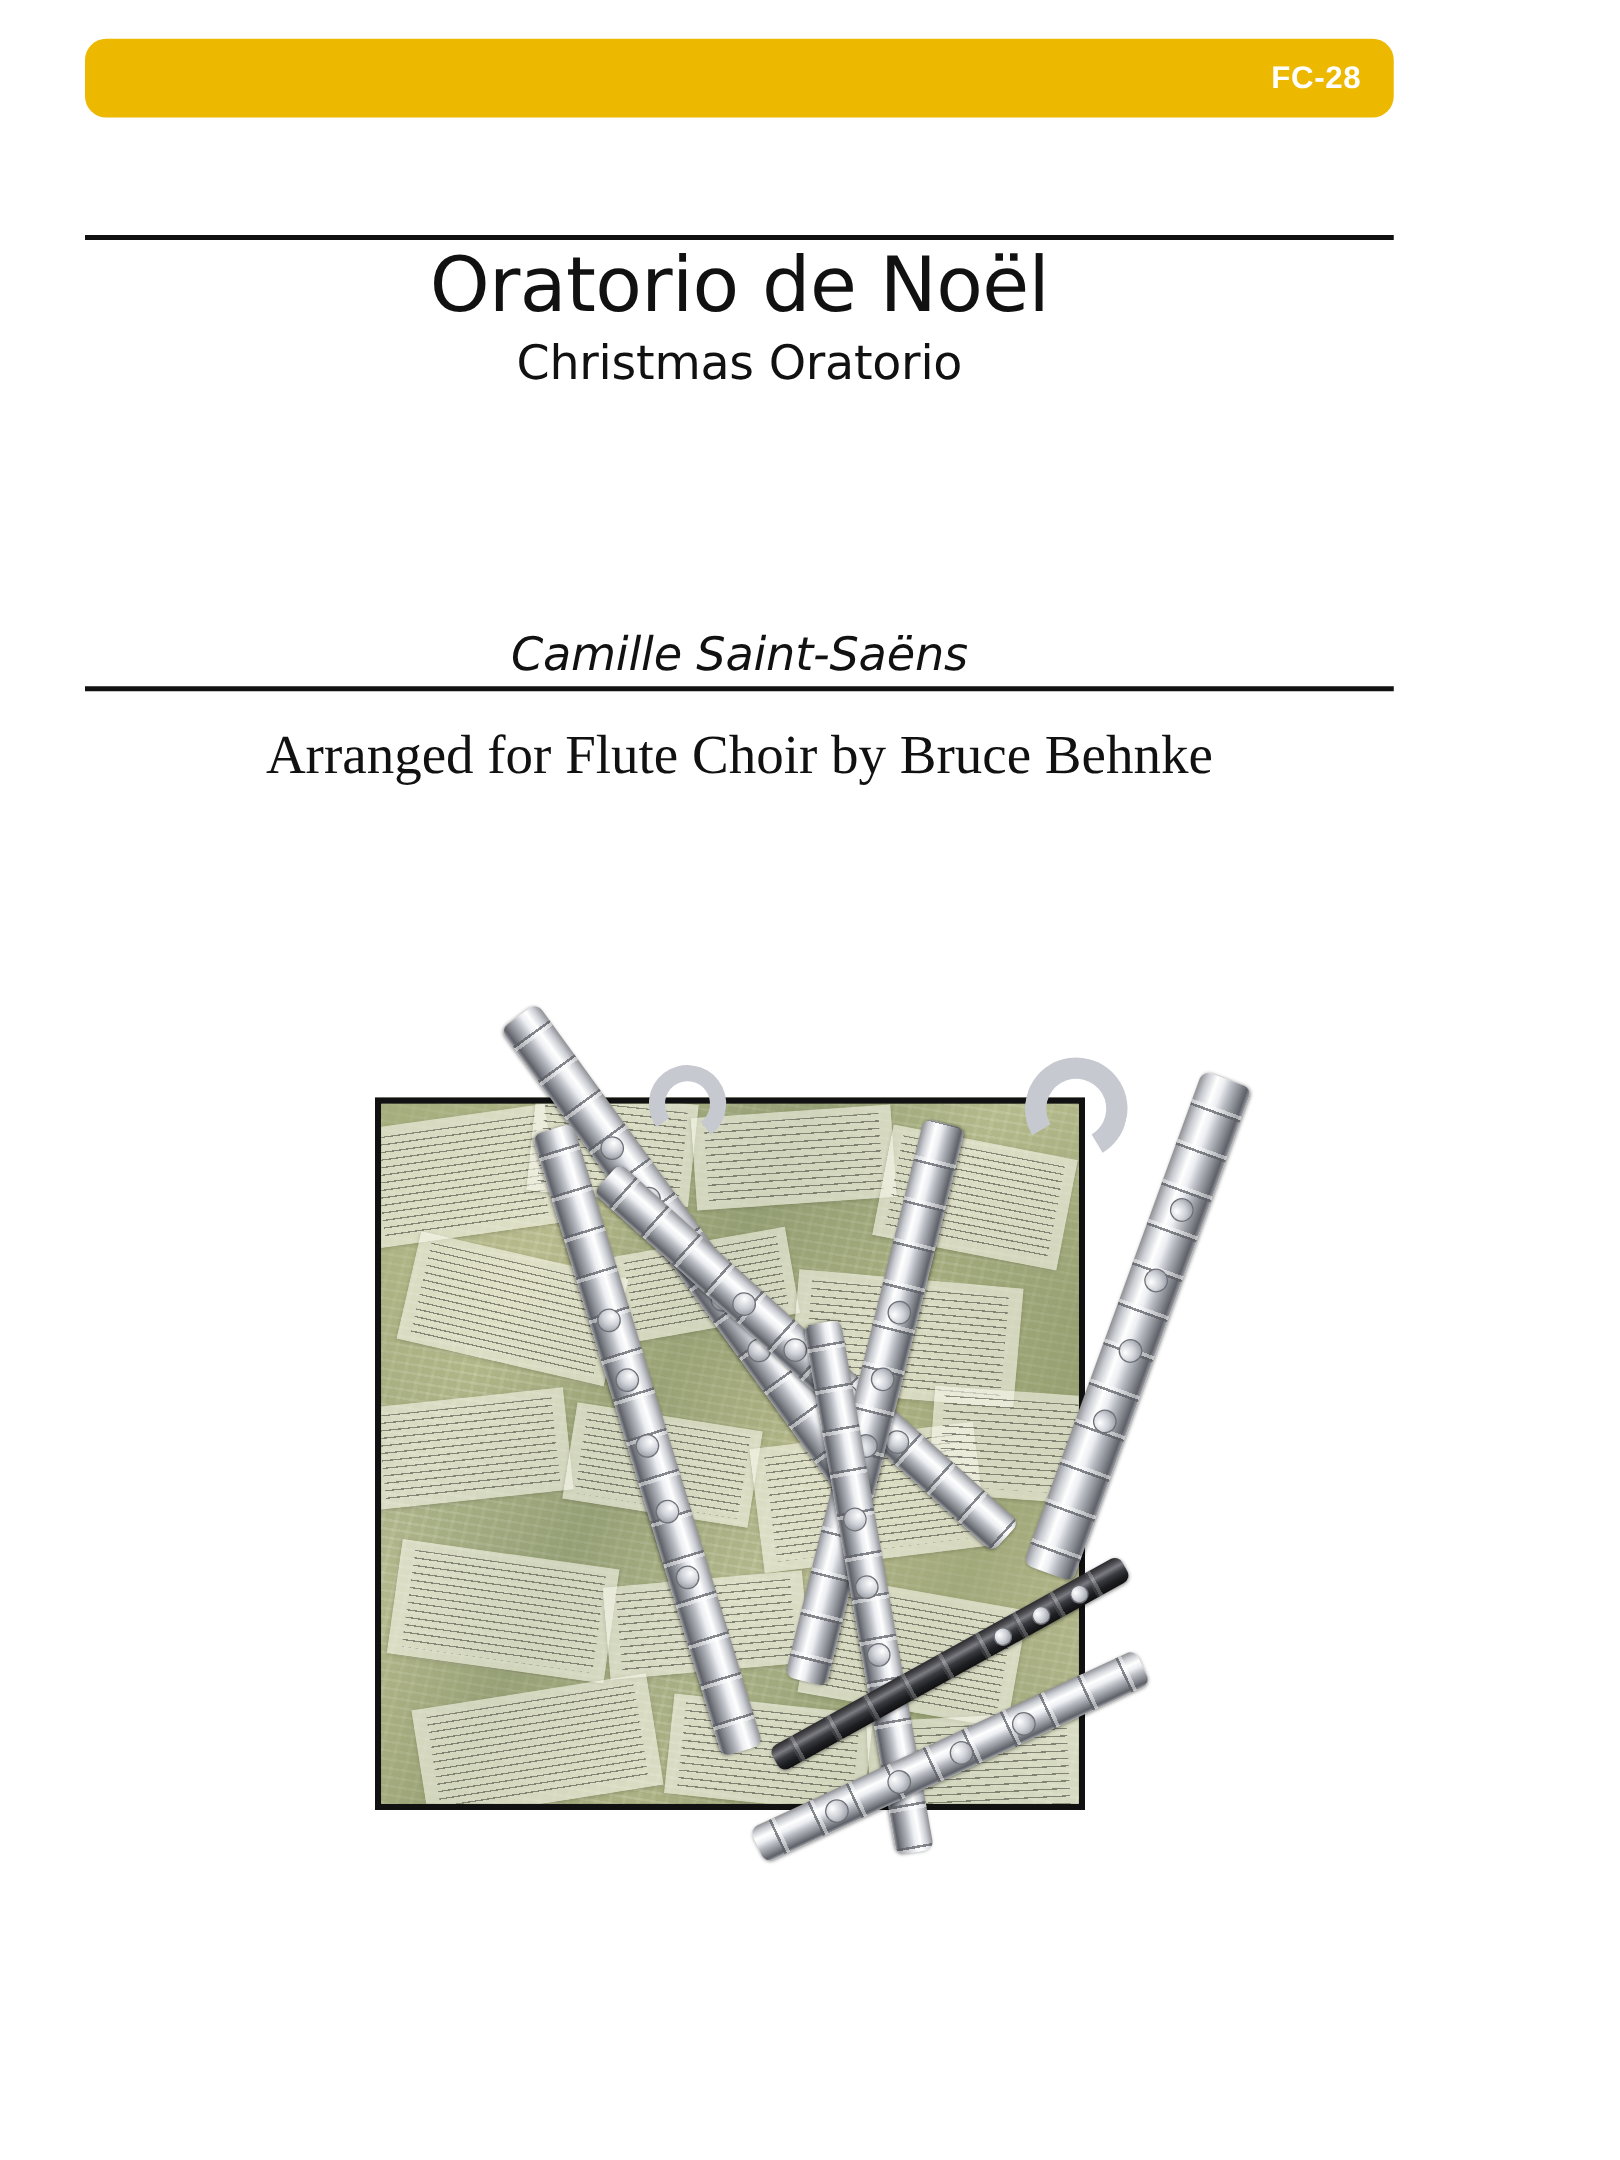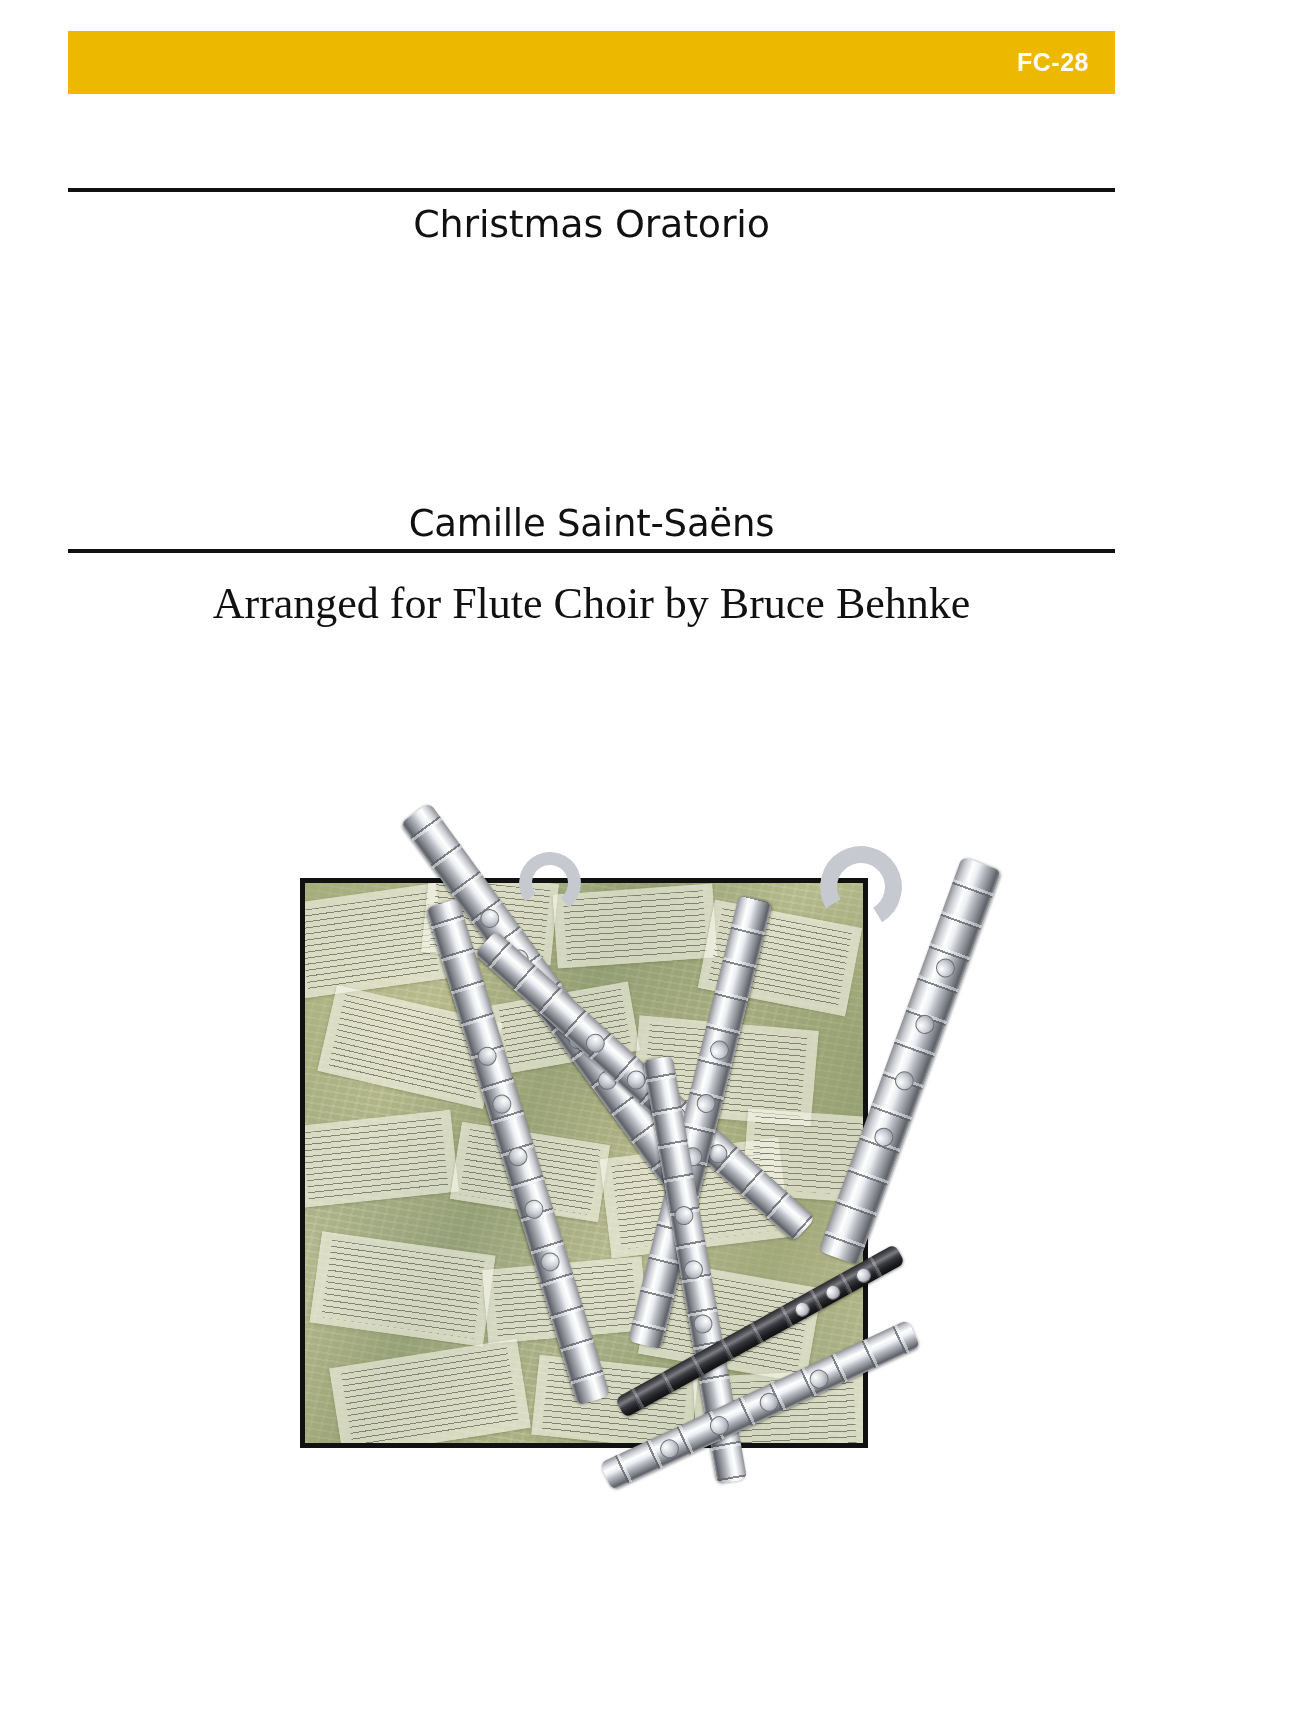--- a/index.html
+++ b/index.html
@@ -21,20 +21,21 @@
     left: 68px;
     top: 31px;
     width: 1047px;
     height: 63px;
     background: #ecb800;
     display: flex;
     align-items: center;
     justify-content: flex-end;
     box-sizing: border-box;
     padding-right: 26px;
+    border-radius: 17px;
   }
   .catalog-code {
     color: #ffffff;
     font-family: "Liberation Sans", sans-serif;
     font-weight: bold;
     font-size: 25px;
     letter-spacing: 0.5px;
   }
 
   
@@ -76,20 +77,21 @@
   .composer {
     position: absolute;
     left: 68px;
     top: 502px;
     width: 1047px;
     text-align: center;
     font-family: "DejaVu Sans", sans-serif;
     font-size: 37px;
     color: #111111;
     letter-spacing: -0.2px;
+    font-style: italic;
   }
 
   .arranger {
     position: absolute;
     left: 68px;
     top: 578px;
     width: 1047px;
     text-align: center;
     font-family: "Liberation Serif", serif;
     font-size: 44px;
@@ -202,20 +204,21 @@
 <body>
 
 <div class="catalog-bar">
   <span class="catalog-code">FC-28</span>
 </div>
 
 <div class="rule rule-top"></div>
 <div class="rule rule-bottom"></div>
 
 <div class="title-block">
+  <div class="main-title">Oratorio de Noël</div>
   <div class="subtitle">Christmas Oratorio</div>
 </div>
 
 <div class="composer">Camille Saint-Saëns</div>
 
 <div class="arranger">Arranged for Flute Choir by Bruce Behnke</div>
 
 <div class="artwork">
   <div class="art-bg"></div>
   <div class="art-frame-inner">

